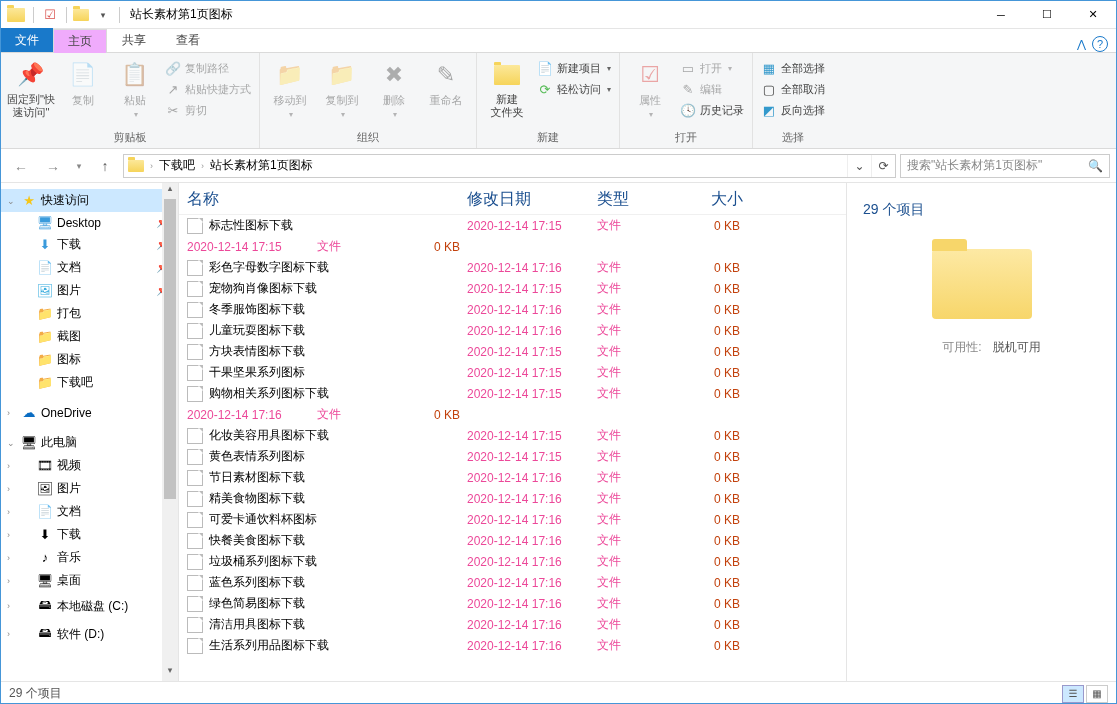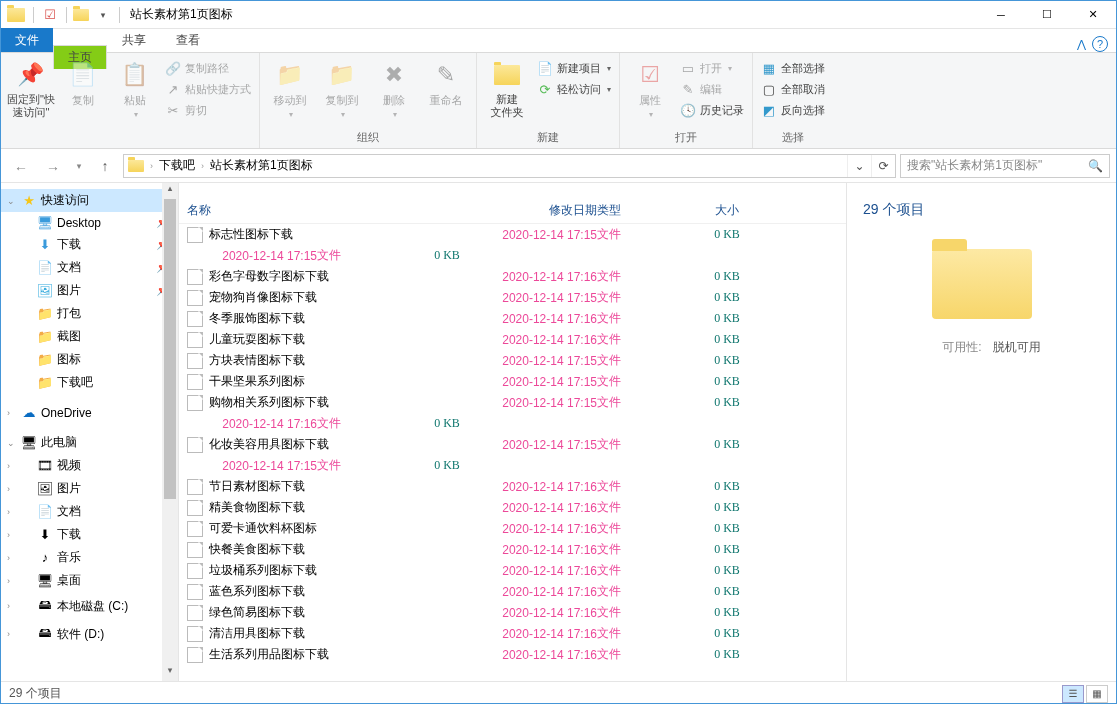--- a/index.html
+++ b/index.html
@@ -16,21 +16,21 @@
 .check { color:#d9534f; font-size:13px; }
 .chev { font-size:9px; color:#555; }
 .tb-title { margin-left:6px; font-size:12px; }
 .win-controls { margin-left:auto; display:flex; }
 .win-btn { width:46px; height:28px; display:flex; align-items:center; justify-content:center; font-size:11px; font-family: "Segoe UI Symbol", sans-serif; }
 
 
 .tabrow { height: 24px; display:flex; align-items:flex-end; background:#fff; border-bottom:1px solid #dadada; position:relative; }
 .file-tab { background:#1979ca; color:#fff; padding:4px 14px; font-size:12px; height:24px; display:flex; align-items:center; }
 .tab { padding:4px 14px; font-size:12px; color:#444; height:24px; display:flex; align-items:center; border:1px solid transparent; border-bottom:none; }
-.tab.active { border-color:#dadada; background:#84cc16; position:relative; top:17px; }
+.tab.active { border-color:#dadada; background:#f0abfc; position:relative; top:1px; }
 .tabrow-right { margin-left:auto; display:flex; align-items:center; gap:6px; padding-right:8px; }
 .help-chev { color:#1979ca; font-size:11px; }
 .help-q { width:16px; height:16px; border:1px solid #1979ca; border-radius:50%; color:#1979ca; font-size:11px; display:flex; align-items:center; justify-content:center; }
 
 
 .ribbon { height:96px; background:#f5f6f7; border-bottom:1px solid #dadada; display:flex; }
 .rgroup { border-right:1px solid #e2e2e2; display:flex; flex-direction:column; padding:2px 6px 0; }
 .rgroup-body { flex:1; display:flex; align-items:flex-start; gap:4px; }
 .rgroup-label { text-align:center; font-size:11px; color:#666; padding:2px 0 3px; }
 .rbtn-lg { display:flex; flex-direction:column; align-items:center; justify-content:flex-start; width:48px; padding-top:4px; gap:2px; font-size:11px; color:#444; text-align:center; }
@@ -60,32 +60,32 @@
 .side-item .exp { position:absolute; left:6px; font-size:9px; color:#888; }
 .side-item .side-ic { width:16px; display:flex; align-items:center; justify-content:center; font-size:13px; }
 .side-item .pin { margin-left:auto; color:#888; font-size:11px; }
 .side-sub { padding-left:36px; }
 .side-scroll { position:absolute; right:0; top:0; width:16px; height:100%; background:#f0f0f0; display:flex; flex-direction:column; }
 .side-scroll .sbtn { height:16px; text-align:center; font-size:9px; color:#666; background:#f0f0f0; }
 .side-scroll .thumb { background:#c2c2c2; margin:0 2px; flex:0 0 300px; }
 .side-scroll .track { flex:1; }
 
 .content { flex:1; overflow:auto; }
-.cols { display:flex; padding:6px 0 4px 8px; font-size:12px; color:#1b4f8f; border-bottom:1px solid #f0f0f0;margin-top:13px; }
+.cols { display:flex; padding:6px 0 4px 8px; font-size:16px; color:#1b4f8f; border-bottom:1px solid #f0f0f0; }
 .col-name { width:280px; }
-.col-date { width:130px;text-align:right; }
+.col-date { width:130px; }
 .col-type { width:100px; }
 .col-size { width:80px; text-align:center; padding-right:20px; }
 .row { display:flex; padding:2px 0 2px 8px; font-size:12px; align-items:center; }
 .row .col-name { display:flex; align-items:center; gap:6px; }
 .file-ic { width:16px; height:16px; border:1px solid #bbb; background:#fff; position:relative; }
 .file-ic::before { content:""; position:absolute; right:-1px; top:-1px; border:solid; border-width:0 5px 5px 0; border-color:transparent #fff transparent transparent; }
 .file-ic::after { content:""; position:absolute; right:-1px; top:-1px; border:solid; border-width:0 5px 5px 0; border-color:transparent #bbb transparent transparent; transform:scale(.8); transform-origin: top right; }
 .row .col-date, .row .col-type { color:#ec4899; }
-.row .col-size { color:#0f766e;font-family:Liberation Serif, serif; }
+.row .col-size { color:#c2410c; }
 
 .preview { width:270px; border-left:1px solid #e5e5e5; padding:18px 16px; display:flex; flex-direction:column; align-items:center; font-size:13px; }
 .preview-title { align-self:flex-start; color:#1b4f8f; font-size:14px; margin-bottom:30px; }
 .big-folder { width:100px; height:70px; background:linear-gradient(#fde9a4,#f7d66a); border-radius:4px; position:relative; margin-bottom:20px; }
 .big-folder::before { content:""; position:absolute; top:-10px; left:0; width:35px; height:12px; background:#f7d66a; border-radius:3px 3px 0 0; }
 .prop { font-size:12px; color:#555;margin-left:20px; }
 .prop .k { color:#888; }
 
 
 .status { height:24px; border-top:1px solid #e5e5e5; display:flex; align-items:center; padding:0 8px; font-size:12px; color:#555; }
@@ -161,20 +161,21 @@
         <div class="rbtn-sm dim">
             <span class="ic">↗</span>
             <span>粘贴快捷方式</span>
           </div>
         <div class="rbtn-sm dim">
             <span class="ic">✂</span>
             <span>剪切</span>
           </div>
       </div>
     </div>
+    <div class="rgroup-label">剪贴板</div>
   </div>
 
   <div class="rgroup">
     <div class="rgroup-body">
       <div class="rbtn-lg dim">
           <span class="ic">📁</span>
           <span>移动到</span>
           <span class="drop-arrow">▾</span>
         </div>
       <div class="rbtn-lg dim">
@@ -492,20 +493,24 @@
         <div class="row">
      <div class="col-name">
             <span class="file-ic"></span>
             <span>化妆美容用具图标下载</span>
           </div>
      <div class="col-date">2020-12-14 17:15</div>
      <div class="col-type">文件</div>
      <div class="col-size">0 KB</div>
    </div>
         <div class="row">
+     <div class="col-name">
+            <span class="file-ic"></span>
+            <span>黄色表情系列图标</span>
+          </div>
      <div class="col-date">2020-12-14 17:15</div>
      <div class="col-type">文件</div>
      <div class="col-size">0 KB</div>
    </div>
         <div class="row">
      <div class="col-name">
             <span class="file-ic"></span>
             <span>节日素材图标下载</span>
           </div>
      <div class="col-date">2020-12-14 17:16</div>

